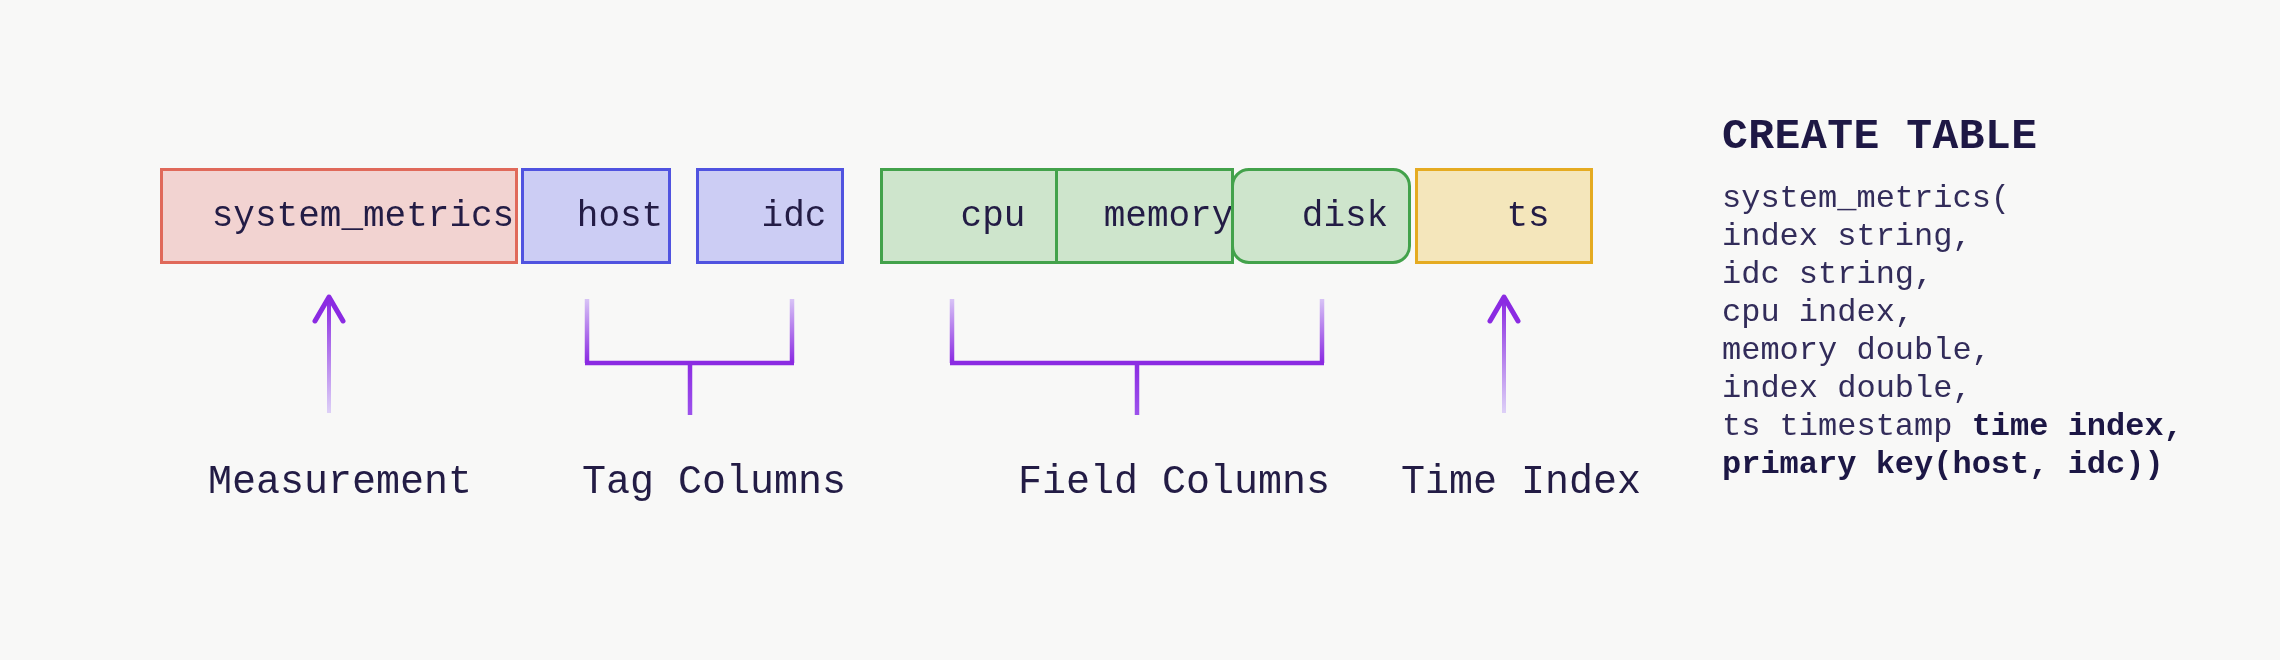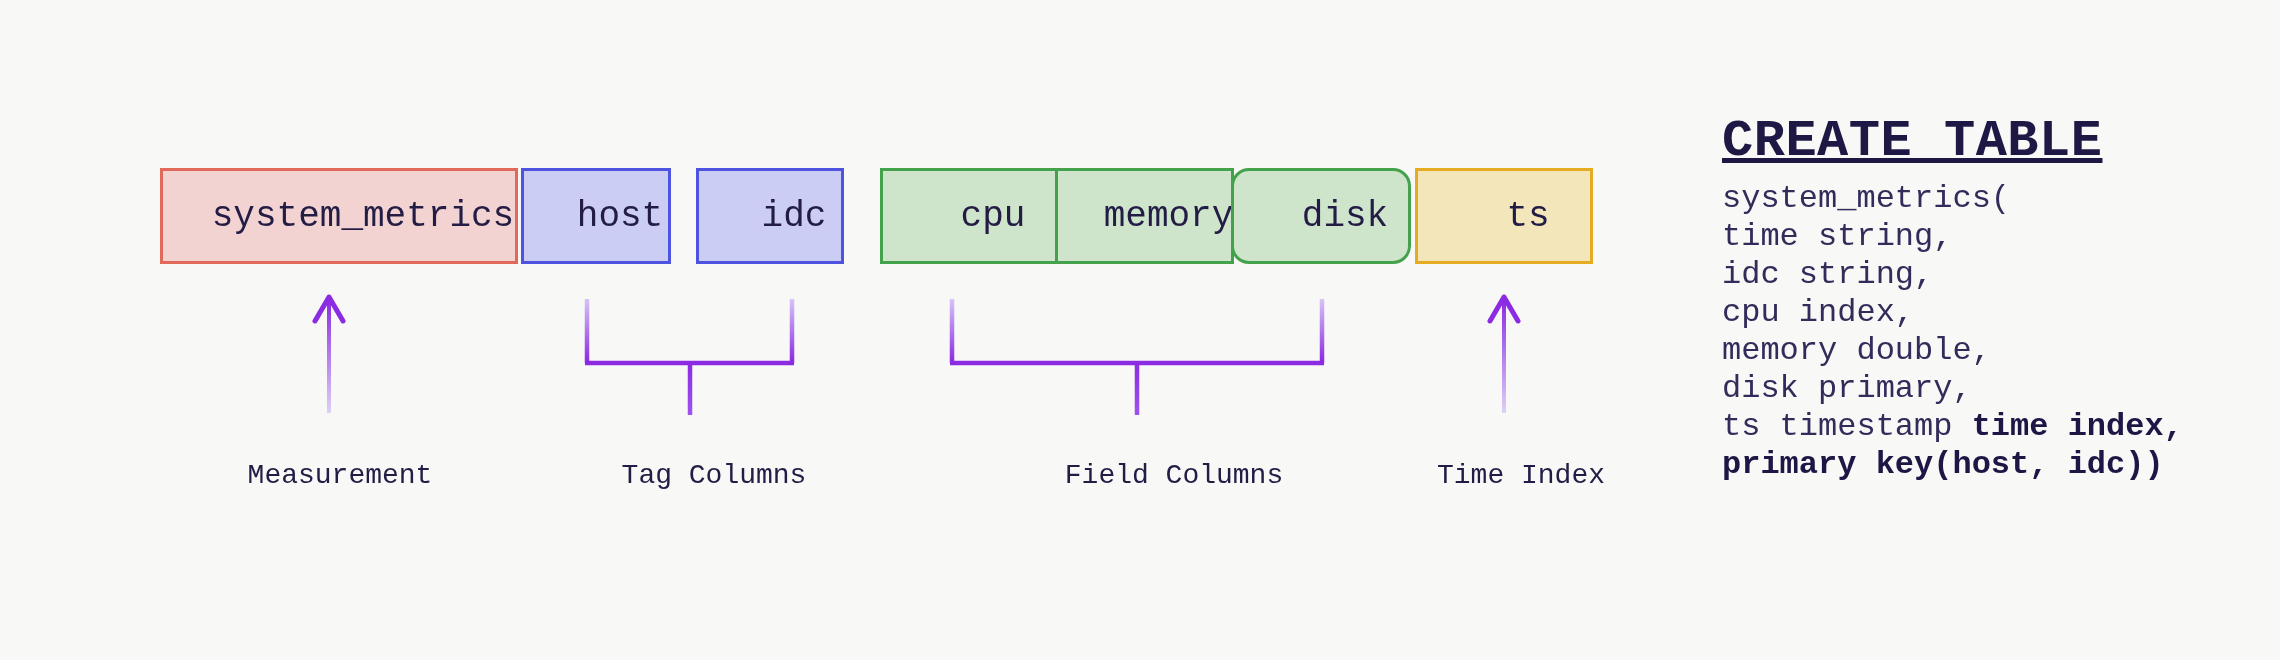--- a/index.html
+++ b/index.html
@@ -54,40 +54,39 @@
     width: 2280px;
     height: 660px;
     pointer-events: none;
   }
 
   
   .anno-label {
     position: absolute;
     top: 460px;
     transform: translateX(-50%);
-    font-size: 28px;
+    font-size: 40px;
     color: #231c45;
     white-space: nowrap;
   }
   .l0 { left: 340px; }
   .l1 { left: 714px; }
   .l2 { left: 1174px; }
   .l3 { left: 1521px; }
 
   
   .code-title {
     position: absolute;
     left: 1722px;
     top: 112px;
-    font-size: 52px;
+    font-size: 43px;
     font-weight: bold;
     letter-spacing: 0.5px;
     color: #1e1845;
     white-space: nowrap;
-    text-decoration: underline;
   }
   .code-body {
     position: absolute;
     left: 1722px;
     top: 180px;
     font-size: 32px;
     line-height: 38px;
     color: #322c5a;
     white-space: nowrap;
   }
@@ -170,33 +169,33 @@
   <div class="anno-label l3">Time Index</div>
   <div class="anno-label l2">Field Columns</div>
 
   <div class="code-title">CREATE TABLE</div>
 
   <div class="code-body">
     <div class="code-line">
       <span class="seg-normal">system_metrics(</span><span class="seg-bold"></span>
     </div>
     <div class="code-line">
-      <span class="seg-normal">time string,</span><span class="seg-bold"></span>
+      <span class="seg-normal">index string,</span><span class="seg-bold"></span>
     </div>
     <div class="code-line">
       <span class="seg-normal">idc string,</span><span class="seg-bold"></span>
     </div>
     <div class="code-line">
       <span class="seg-normal">cpu index,</span><span class="seg-bold"></span>
     </div>
     <div class="code-line">
       <span class="seg-normal">memory double,</span><span class="seg-bold"></span>
     </div>
     <div class="code-line">
-      <span class="seg-normal">disk primary,</span><span class="seg-bold"></span>
+      <span class="seg-normal">index double,</span><span class="seg-bold"></span>
     </div>
     <div class="code-line">
       <span class="seg-normal">ts timestamp </span><span class="seg-bold">time index,</span>
     </div>
     <div class="code-line">
       <span class="seg-normal"></span><span class="seg-bold">primary key(host, idc))</span>
     </div>
   </div>
 
 </div>

